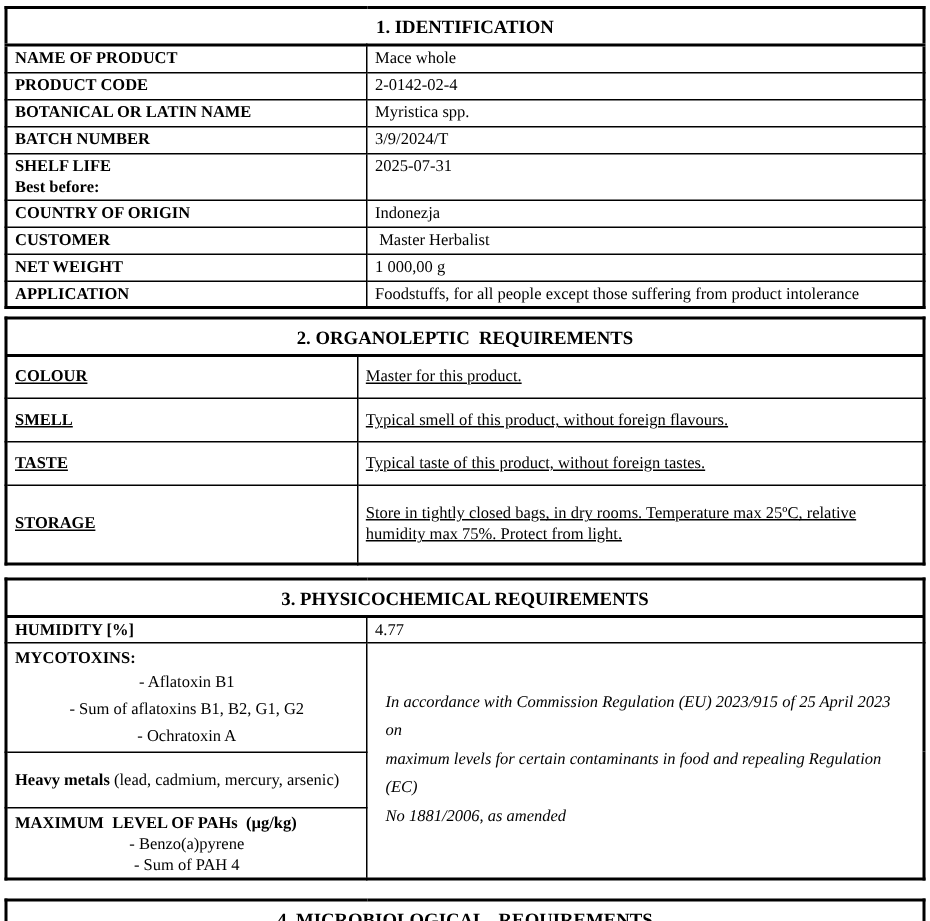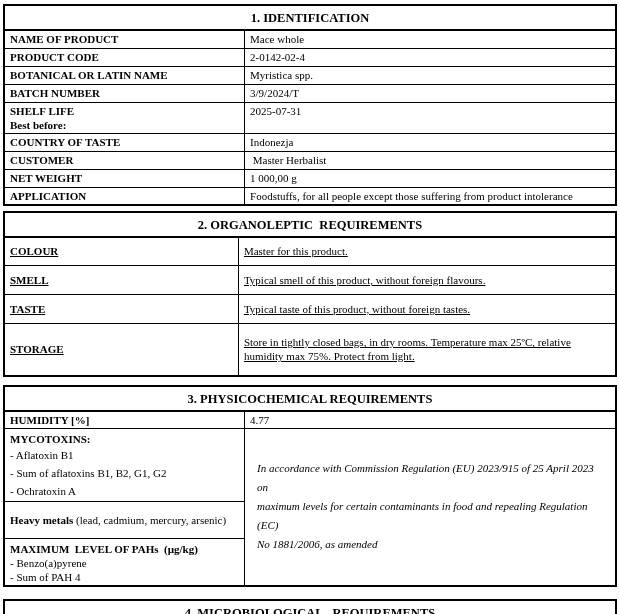--- a/index.html
+++ b/index.html
@@ -55,21 +55,21 @@
   .t3 td.cell-reg {
     vertical-align: middle;
     padding-left: 12px;
     padding-right: 10px;
     line-height: 19px;
     white-space: pre-wrap;
     font-style: italic;
   }
   .t4 tr.r { height: 30px; }
   .t4 tr.r td { vertical-align: middle; }
-  .items { display: block; white-space: pre-wrap; }
+  .items { display: block; white-space: pre-wrap; text-align: center; }
 </style>
 </head>
 <body>
 
 <table class="spec t1">
   <colgroup>
       <col style="width:39.3%">
       <col>
     </colgroup>
   <tbody>
@@ -93,21 +93,21 @@
     <td><span class="val">3/9/2024/T</span></td>
   </tr>
   <tr class="r r-shelf">
     <td>
       <span class="lbl" style="display:block">SHELF LIFE</span>
       <span class="lbl" style="display:block">Best before:</span>
     </td>
     <td><span class="val">2025-07-31</span></td>
   </tr>
   <tr class="r">
-    <td><span class="lbl">COUNTRY OF TASTE</span></td>
+    <td><span class="lbl">COUNTRY OF ORIGIN</span></td>
     <td><span class="val">Indonezja</span></td>
   </tr>
   <tr class="r">
     <td><span class="lbl">CUSTOMER</span></td>
     <td><span class="val"> Master Herbalist</span></td>
   </tr>
   <tr class="r">
     <td><span class="lbl">NET WEIGHT</span></td>
     <td><span class="val">1 000,00 g</span></td>
   </tr>

